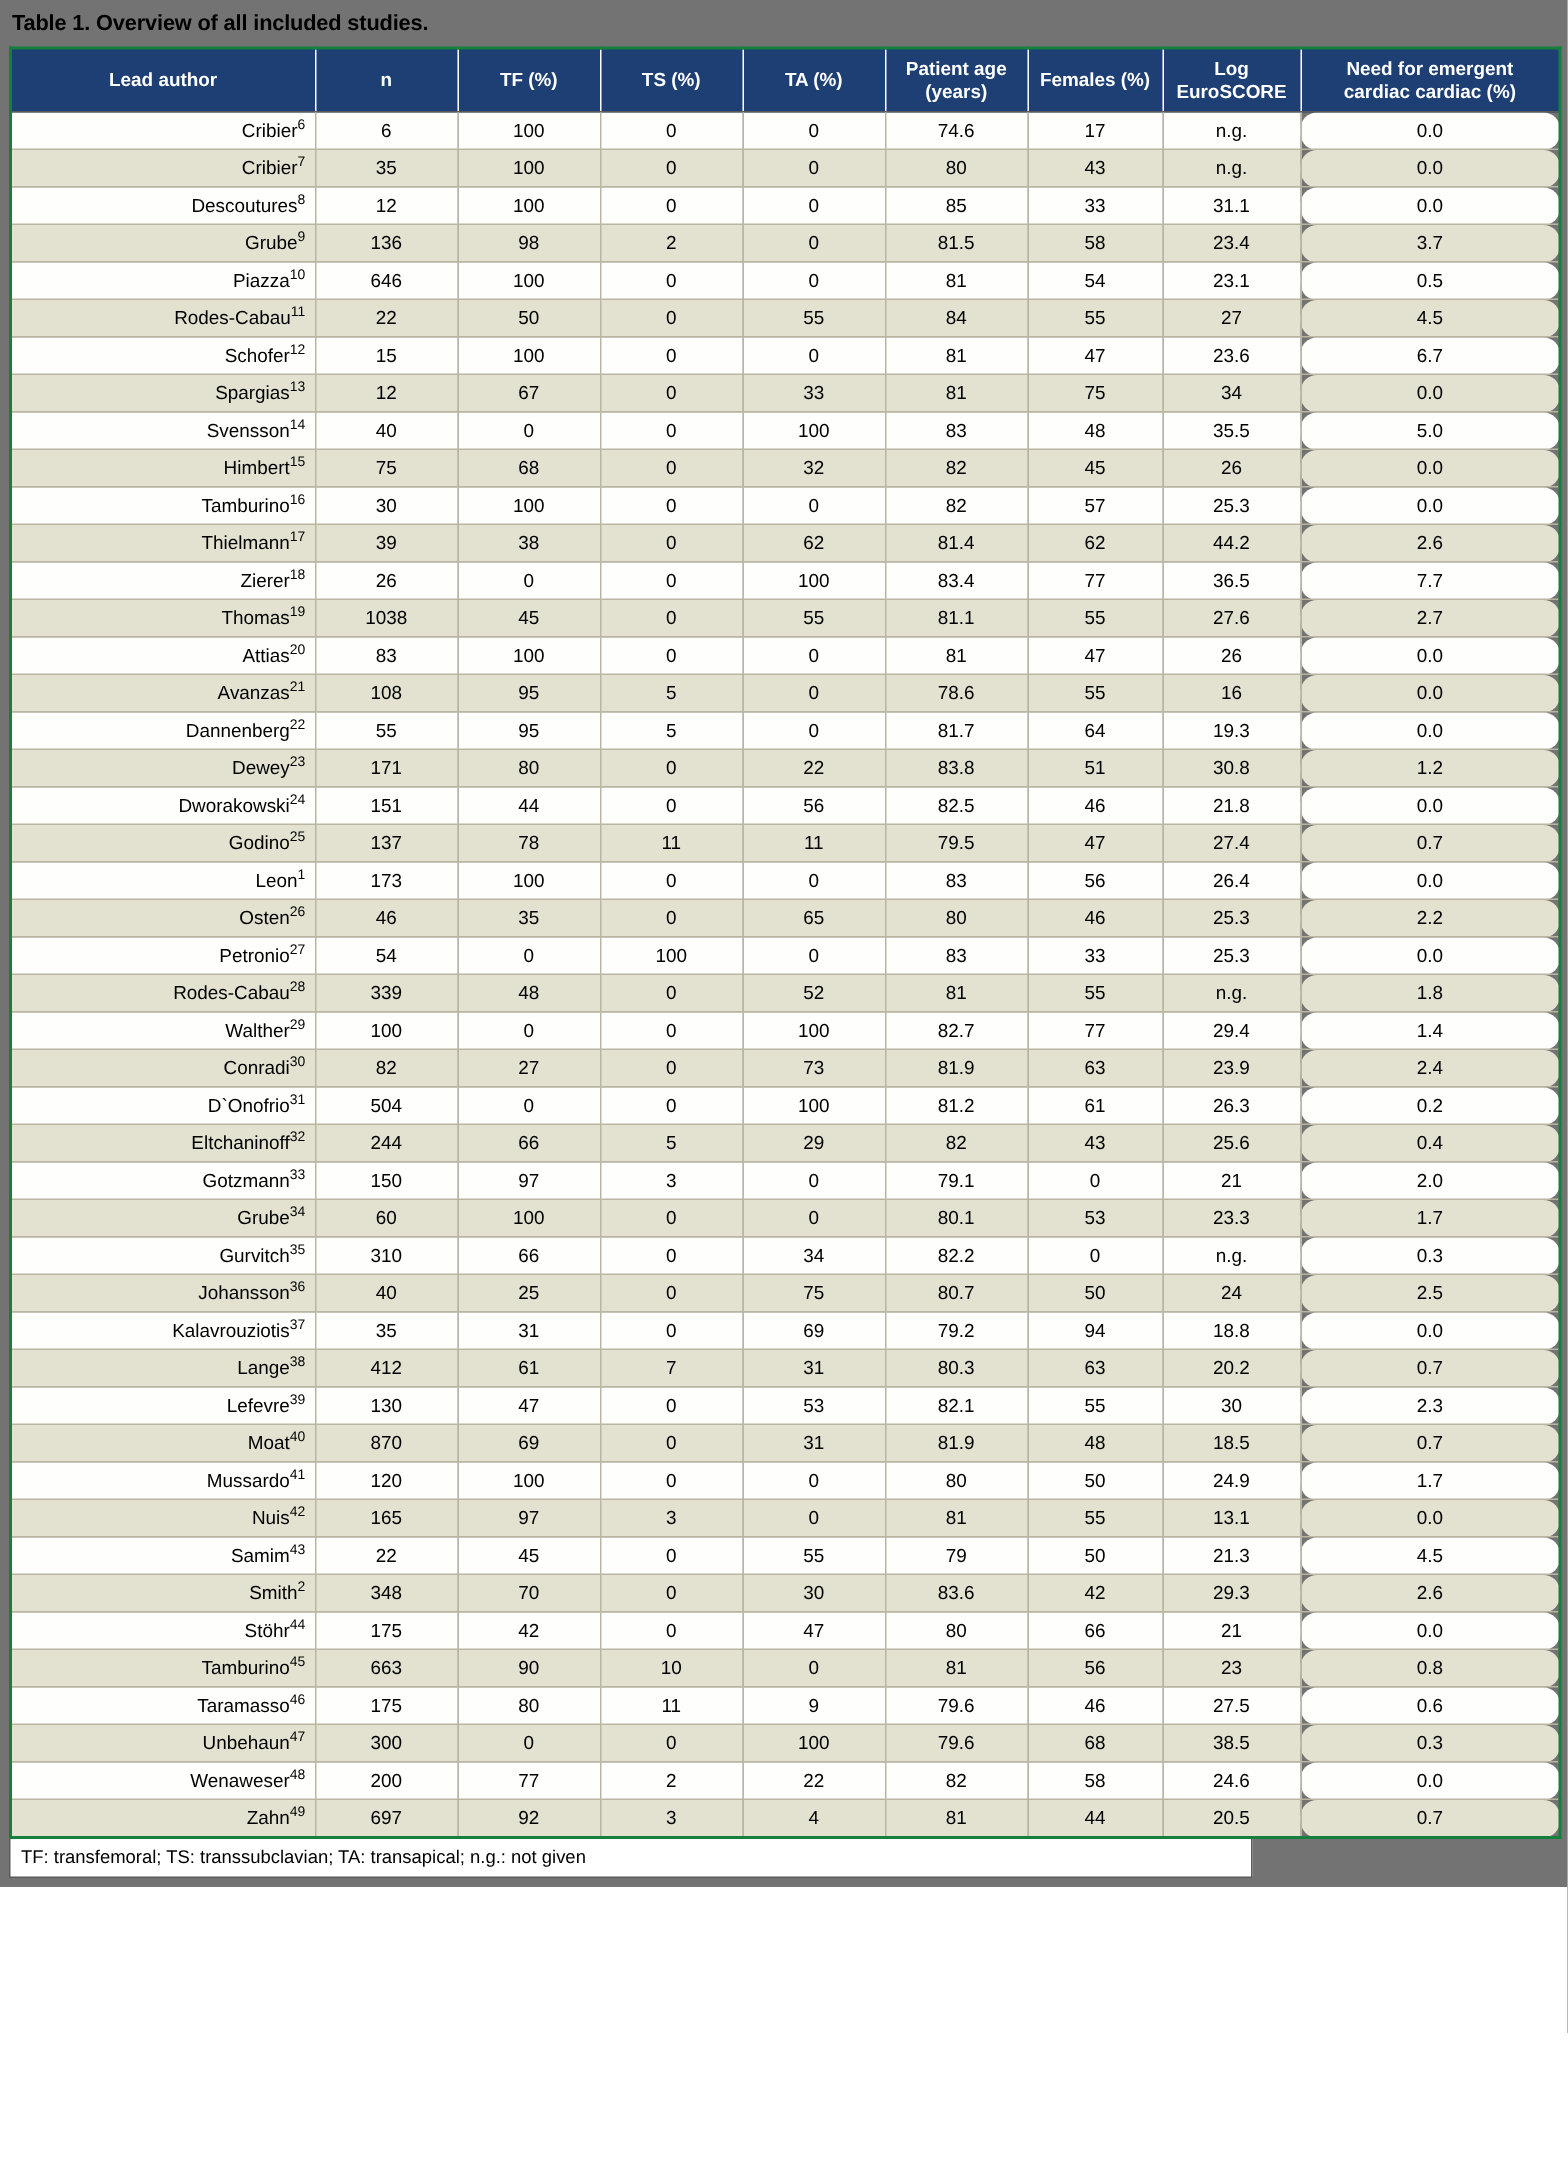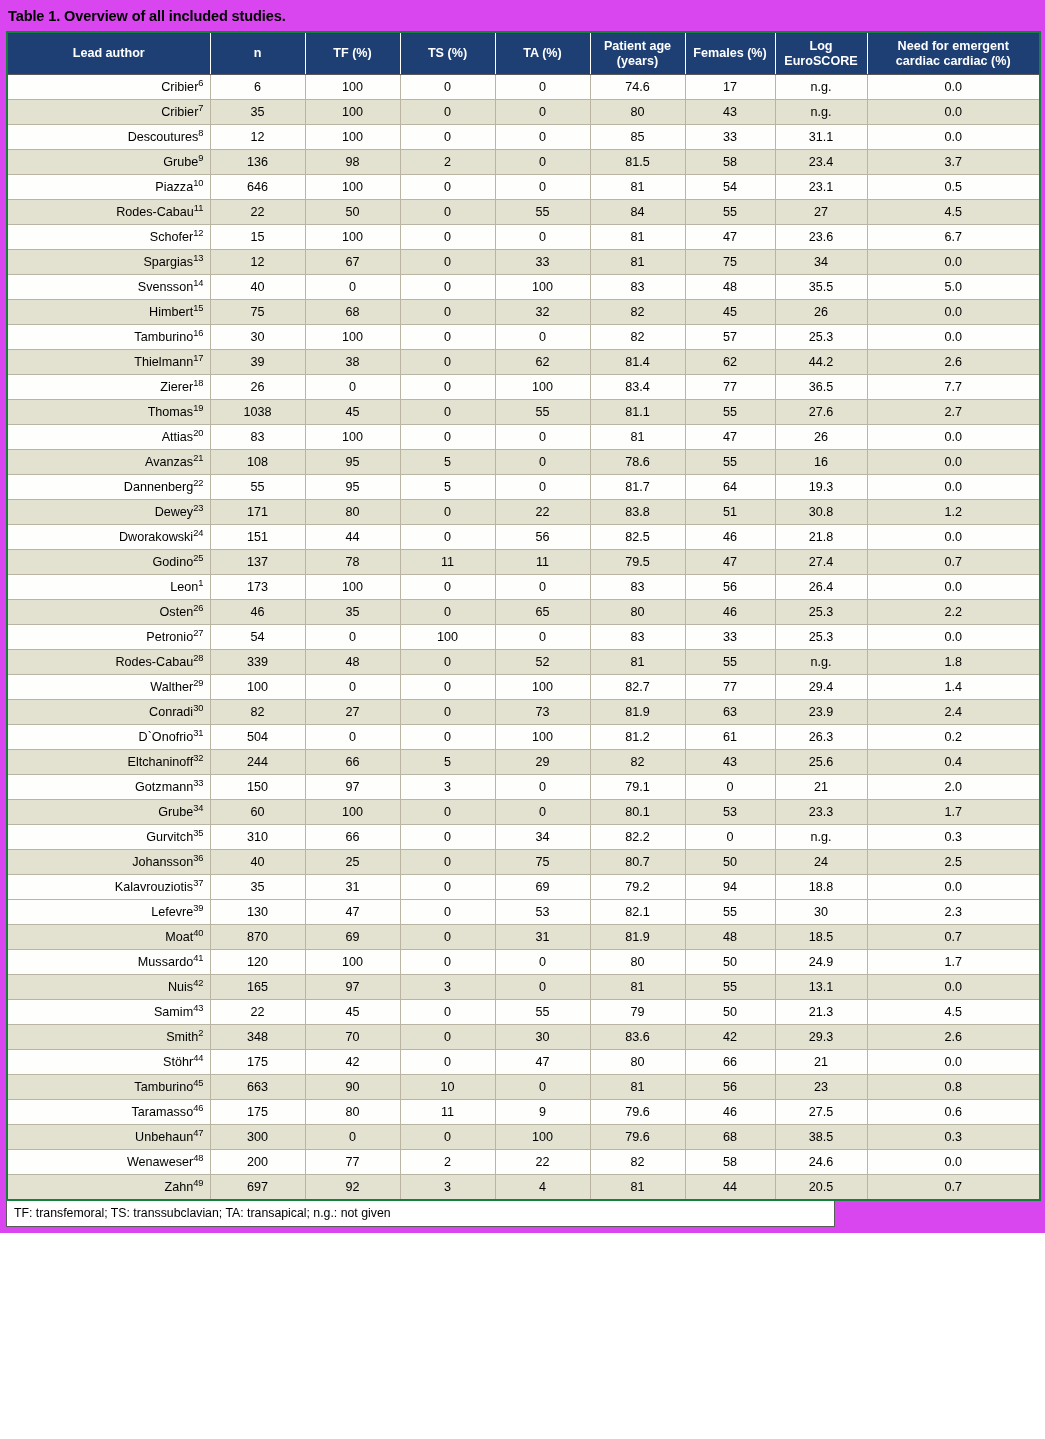--- a/index.html
+++ b/index.html
@@ -8,21 +8,21 @@
     background: #ffffff;
   }
   body {
     font-family: "Liberation Sans", sans-serif;
     width: 1045px;
   }
   .table-wrap {
     width: 1045px;
     box-sizing: border-box;
     padding: 6px 6px 6px 6px;
-    background: #d946ef;
+    background: #737373;
   }
   .caption {
     font-size: 14.5px;
     font-weight: bold;
     color: #000000;
     padding: 2px 2px 7px 2px;
     letter-spacing: -0.1px;
   }
   table.studies {
     border-collapse: collapse;
@@ -56,21 +56,21 @@
 
   tbody td {
     font-size: 12.6px;
     color: #000000;
     padding: 3.5px 6px;
     border-bottom: 1px solid #b9b5a2;
     border-right: 1px solid #b9b5a2;
     line-height: 1.18;
     height: 17px;
   }
-  tbody td:last-child { border-right: none; }
+  tbody td:last-child { border-right: none; border-radius: 11px; }
   tbody td.author { text-align: right; }
   tbody td.num { text-align: center; }
 
   tbody tr.odd td { background: #fefefd; }
   tbody tr.even td { background: #e3e1d0; }
 
   sup { font-size: 9.3px; vertical-align: super; line-height: 0; }
 
   .footnote {
     font-size: 12.3px;
@@ -493,20 +493,31 @@
           <td class="author"><span>Kalavrouziotis</span><sup>37</sup></td>
           <td class="num">35</td>
           <td class="num">31</td>
           <td class="num">0</td>
           <td class="num">69</td>
           <td class="num">79.2</td>
           <td class="num">94</td>
           <td class="num">18.8</td>
           <td class="num">0.0</td>
         </tr>
+        <tr class="even">
+          <td class="author"><span>Lange</span><sup>38</sup></td>
+          <td class="num">412</td>
+          <td class="num">61</td>
+          <td class="num">7</td>
+          <td class="num">31</td>
+          <td class="num">80.3</td>
+          <td class="num">63</td>
+          <td class="num">20.2</td>
+          <td class="num">0.7</td>
+        </tr>
         <tr class="odd">
           <td class="author"><span>Lefevre</span><sup>39</sup></td>
           <td class="num">130</td>
           <td class="num">47</td>
           <td class="num">0</td>
           <td class="num">53</td>
           <td class="num">82.1</td>
           <td class="num">55</td>
           <td class="num">30</td>
           <td class="num">2.3</td>

